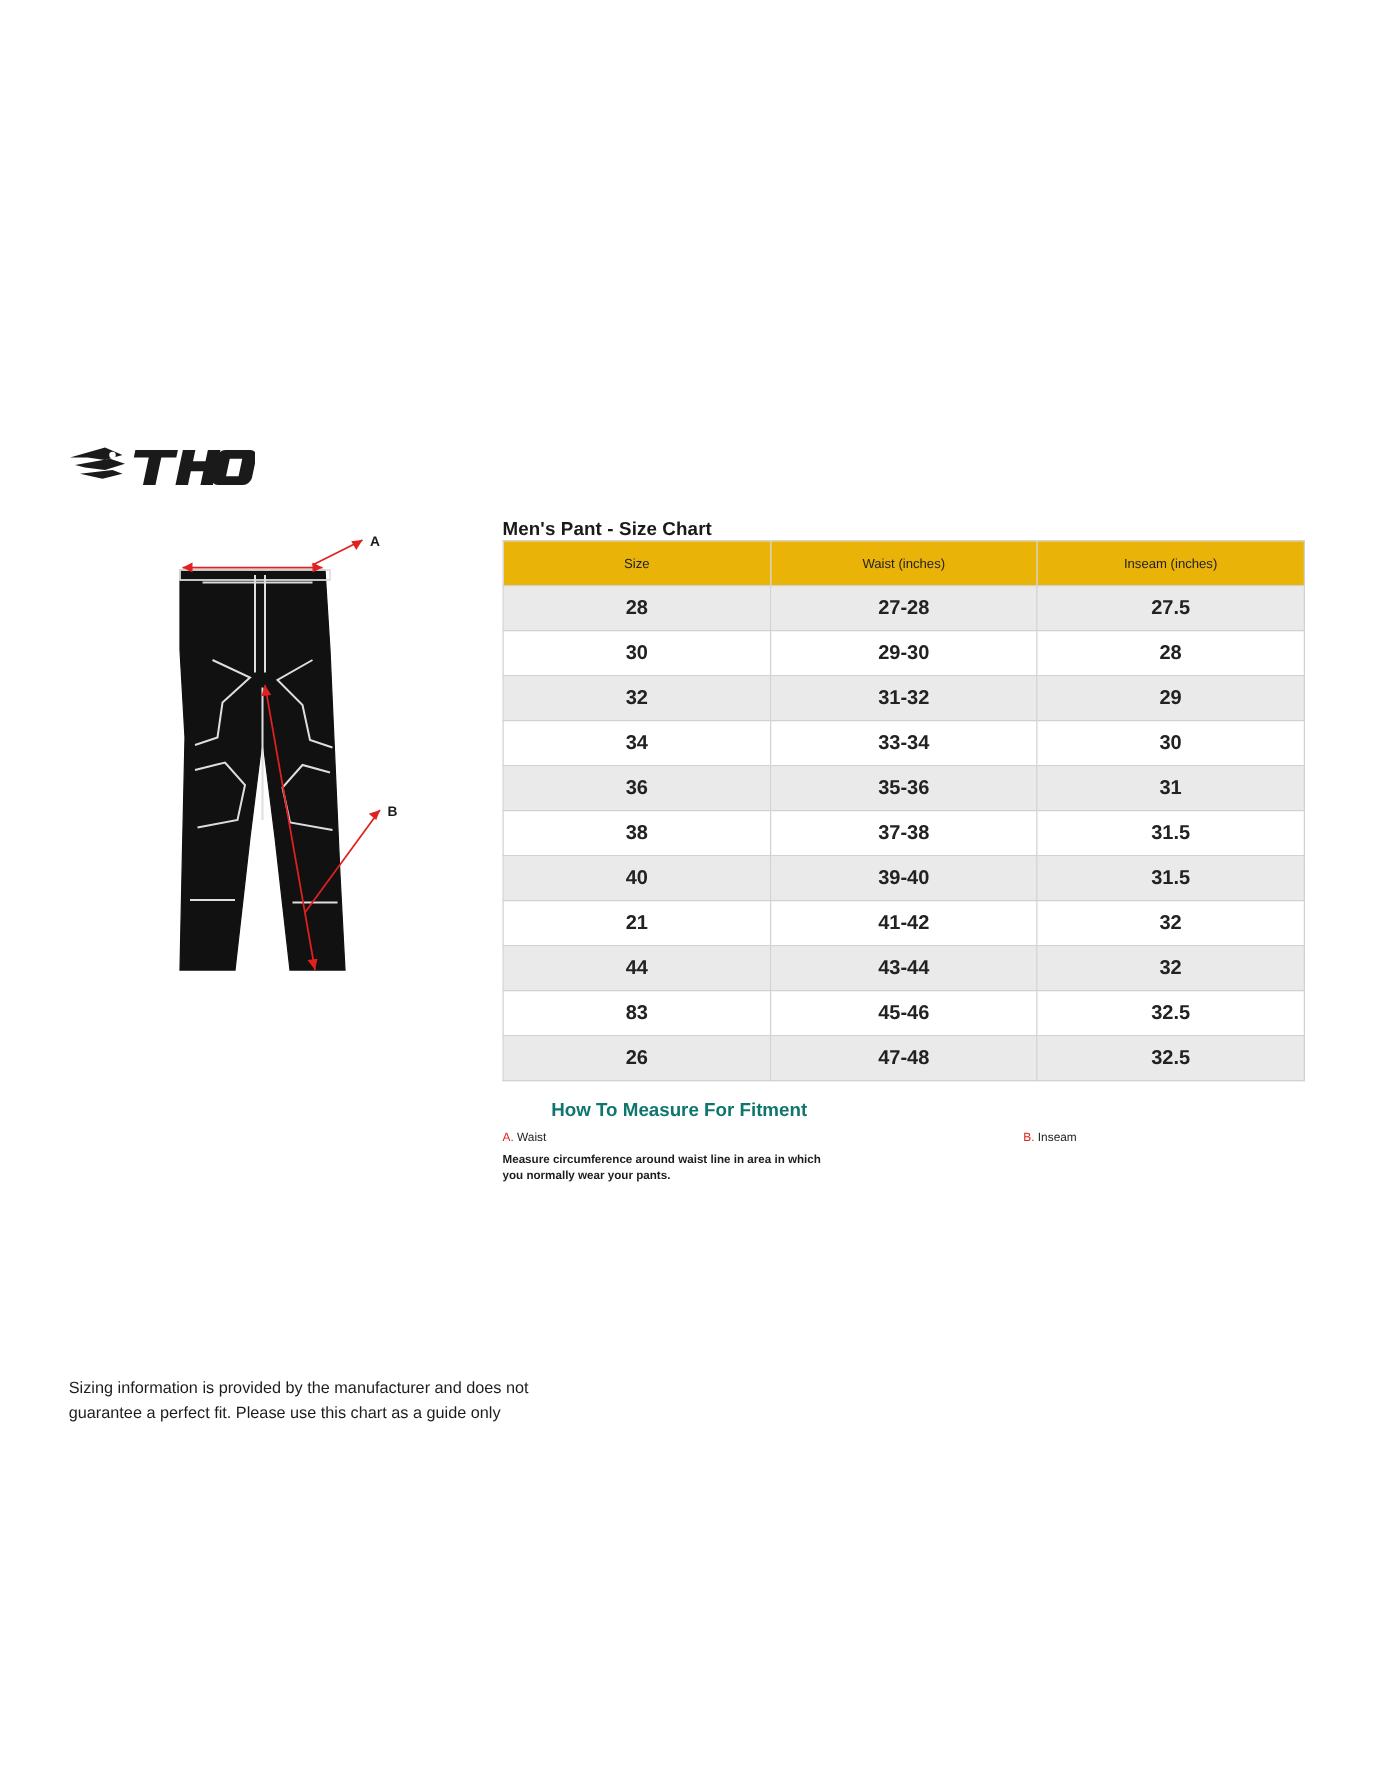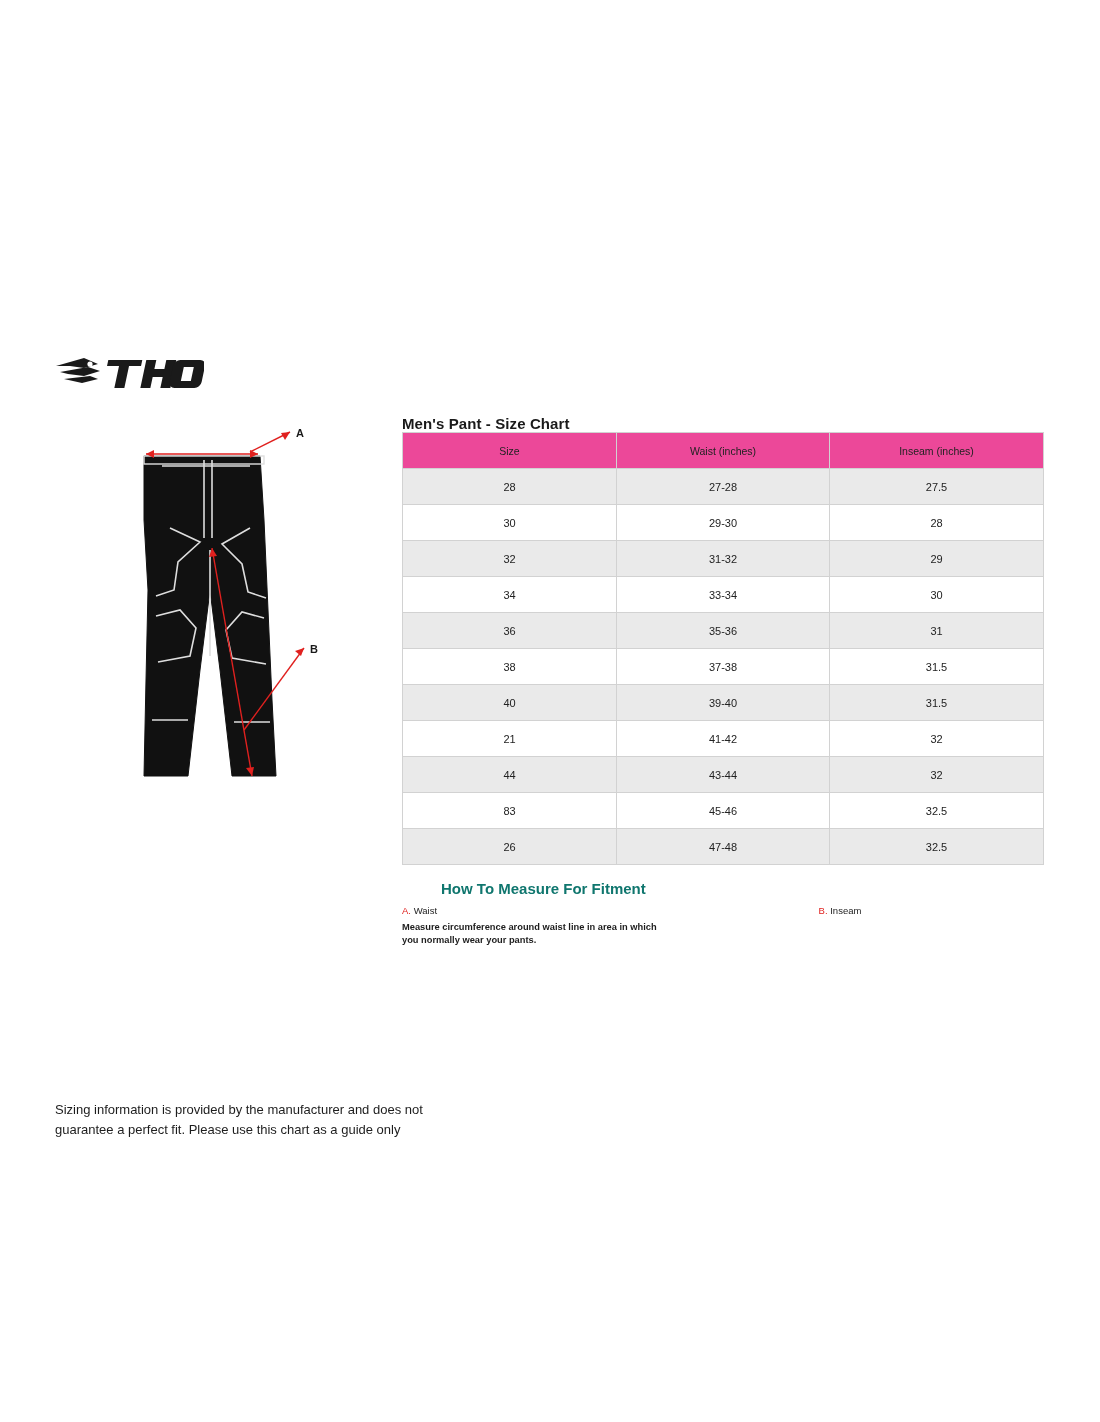--- a/index.html
+++ b/index.html
@@ -55,27 +55,27 @@
     width: 641px;
     border-collapse: collapse;
     table-layout: fixed;
   }
   table.size-chart th,
   table.size-chart td {
     border: 1px solid #d2d2d2;
     height: 35px;
     text-align: center;
     vertical-align: middle;
-    font-size: 11px;
-    font-weight: normal;
+    font-size: 16px;
+    font-weight: bold;
     color: #222;
     padding: 0;
   }
   table.size-chart thead th {
-    background: #ec4899;
+    background: #eab308;
     font-size: 10.5px;
     font-weight: normal;
   }
   table.size-chart tbody tr:nth-child(odd) td {
     background: #eaeaea;
   }
   table.size-chart tbody tr:nth-child(even) td {
     background: #ffffff;
   }
   col.c1 { width: 214px; }

